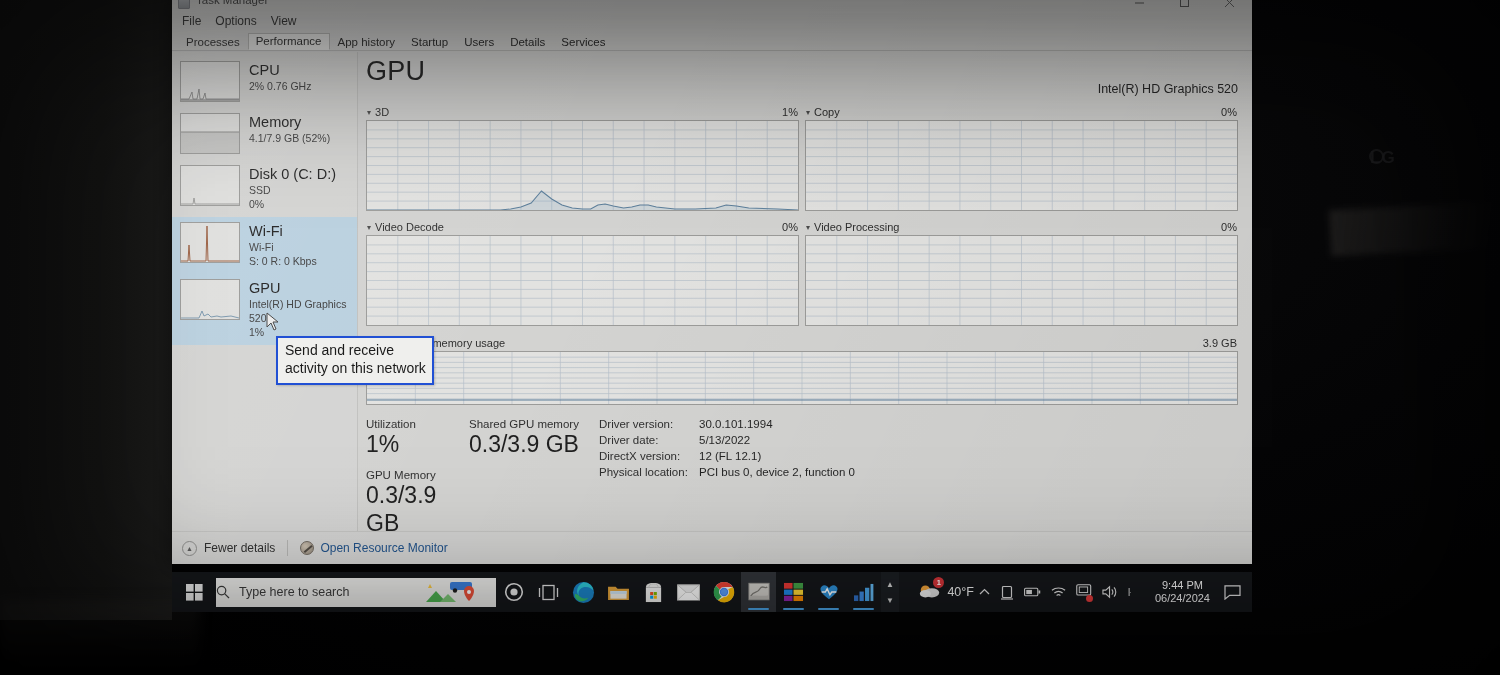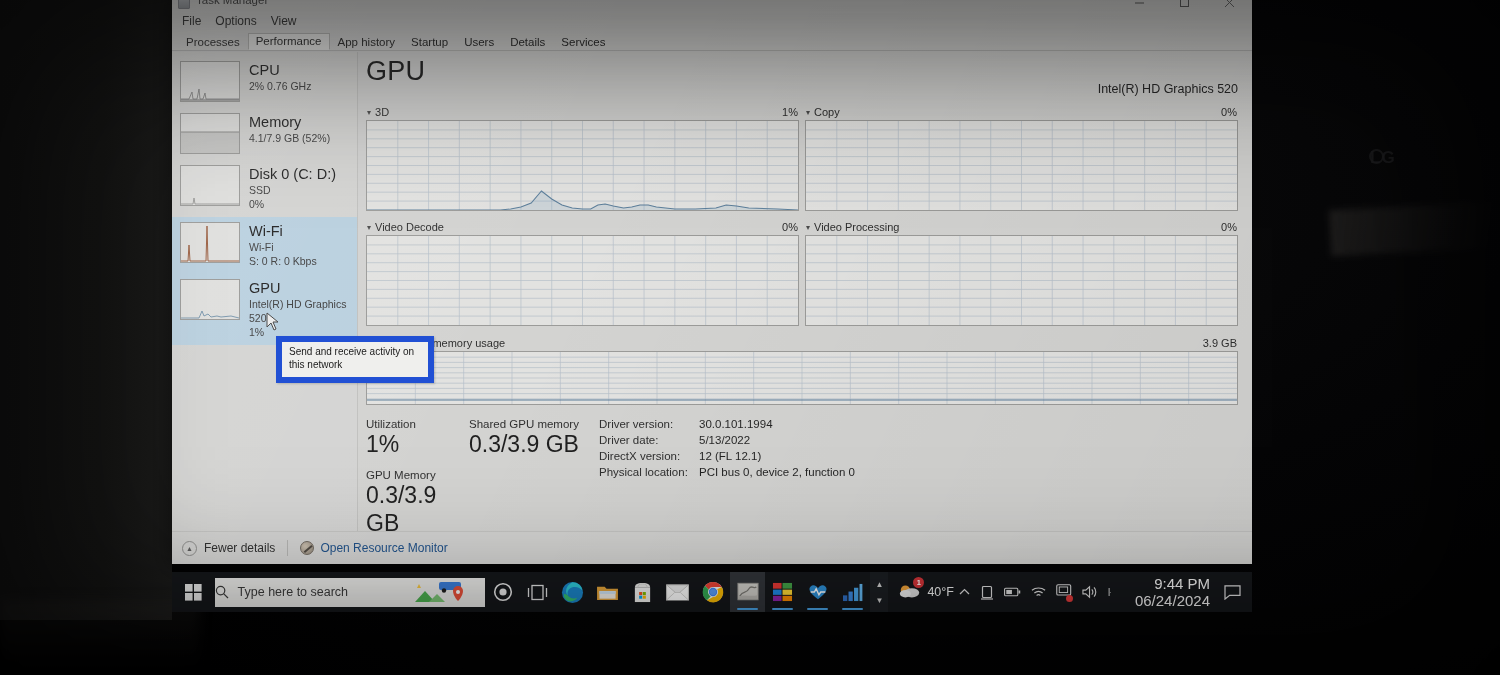--- a/index.html
+++ b/index.html
@@ -124,22 +124,22 @@
   .orm { display:flex; align-items:center; gap:6px; font-size:12px; color:#1b4f8a; }
   .orm-icon { width:14px; height:14px; border-radius:50%;
     background:radial-gradient(circle at 35% 35%, #cfc3b2, #8d8375);
     border:1px solid #6e665c; position:relative; }
   .orm-icon:after{ content:""; position:absolute; left:2px; top:6px; width:10px; height:1.5px;
     background:#4a443c; transform:rotate(-40deg); }
 
   
   .tooltip {
     position:absolute; left:104px; top:284px; width:158px; min-height:30px;
-    background:#f4f4f2; border:6px solid #1d4ed8; padding:4px 6px 5px 7px;
-    font-size:10px; color:#161616; line-height:1.28; z-index:40;
+    background:#f4f4f2; border:2px solid #1d4ed8; padding:4px 6px 5px 7px;
+    font-size:14px; color:#161616; line-height:1.28; z-index:40;
     box-shadow:1px 1px 2px rgba(0,0,0,.18);
   }
   .cursor { position:absolute; left:94px; top:260px; z-index:45; }
 
   
   #taskbar { position:absolute; left:172px; top:572px; width:1080px; height:40px;
              background:#15171a; display:flex; align-items:center; }
   .start { width:44px; height:40px; display:flex; align-items:center; justify-content:center; }
   .searchbox { width:280px; height:29px; background:#e9e9e7; display:flex; align-items:center;
                gap:9px; position:relative; }
@@ -149,21 +149,21 @@
   .tb-btn { width:35px; height:40px; display:flex; align-items:center; justify-content:center; position:relative;}
   .tb-btn.active { background:#32353a; }
   .tb-btn .underline { position:absolute; bottom:2px; left:7px; width:21px; height:2px; background:#4aa5e8; border-radius:1px;}
   .tb-updown { width:18px; height:40px; display:flex; flex-direction:column; align-items:center;
                justify-content:center; gap:7px; color:#cfcfcf; font-size:8px; background:#1b1e22;}
   .tray { margin-left:auto; display:flex; align-items:center; gap:0px; padding-right:6px; height:40px;}
   .tray-item { height:40px; display:flex; align-items:center; justify-content:center; padding:0 5px; color:#e2e2e2; }
   .weather { display:flex; align-items:center; gap:5px; padding-left:10px; }
   .wtemp { font-size:12.5px; color:#f0f0f0; }
   .clock { text-align:center; line-height:1.15; padding:0 9px; color:#f0f0f0; }
-  .clock div { font-size:15px;text-align:right; }
+  .clock div { font-size:11px; }
   .badge { position:absolute; right:-2px; top:-4px; width:11px; height:11px; border-radius:50%;
            background:#d13438; color:#fff; font-size:7.5px; display:flex; align-items:center;
            justify-content:center; font-weight:bold; }
   .vignette { position:absolute; inset:0; pointer-events:none;
               box-shadow: inset 0 0 140px 60px rgba(0,0,0,.55); }
 </style>
 </head>
 <body>
 
 <div id="photo">

